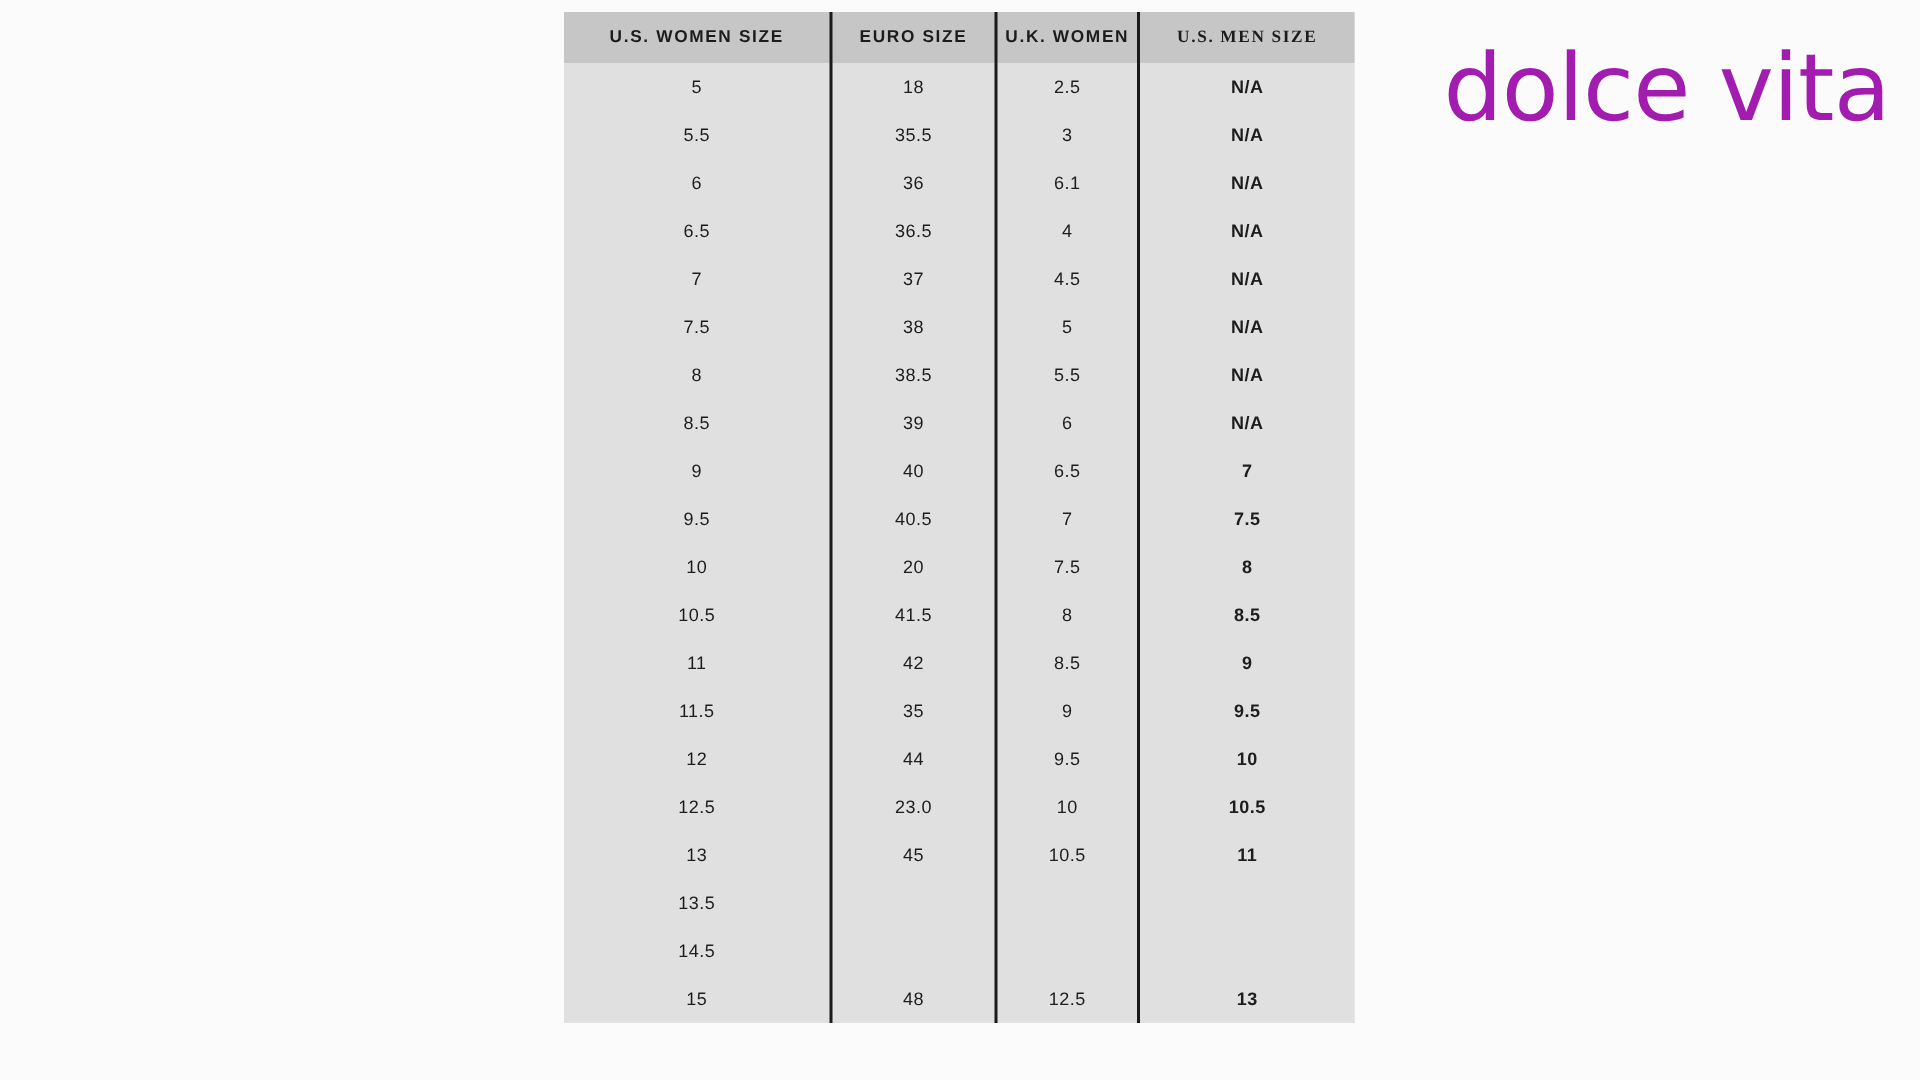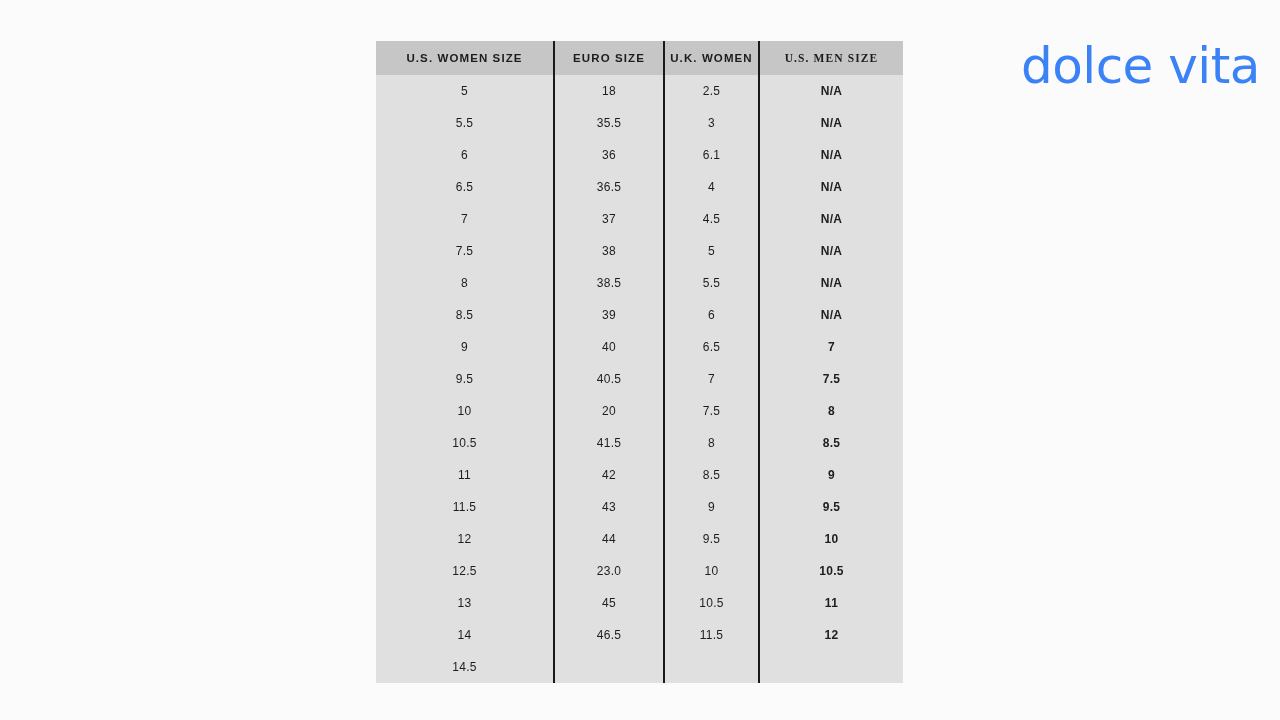--- a/index.html
+++ b/index.html
@@ -11,21 +11,20 @@
     height: 720px;
     background: #fbfbfb;
     font-family: "Liberation Sans", sans-serif;
     overflow: hidden;
     position: relative;
   }
   #page {
     position: relative;
     width: 1280px;
     height: 520px;
-    margin-top: 33px;
   }
   
   .size-chart {
     position: absolute;
     left: 376px;
     top: 8px;
     width: 527px;
     border-collapse: collapse;
     background: #e0e0e0;
     table-layout: fixed;
@@ -61,26 +60,26 @@
   }
   .col-w  { width: 178px; }
   .col-e  { width: 110px; }
   .col-uk { width: 95px; }
   .col-m  { width: 144px; }
 
   
   .brand {
     position: absolute;
     right: 20px;
-    top: 8px;
+    top: 28px;
     font-family: "DejaVu Sans", sans-serif;
-    font-size: 50px;
+    font-size: 62px;
     font-weight: 400;
     letter-spacing: -0.5px;
-    color: #3b82f6;
+    color: #a21caf;
     line-height: 1;
     white-space: nowrap;
   }
 </style>
 </head>
 <body>
 
 <div id="page">
 
   <table class="size-chart">
@@ -172,21 +171,21 @@
         <td>8.5</td>
       </tr>
       <tr>
         <td>11</td>
         <td>42</td>
         <td>8.5</td>
         <td>9</td>
       </tr>
       <tr>
         <td>11.5</td>
-        <td>43</td>
+        <td>35</td>
         <td>9</td>
         <td>9.5</td>
       </tr>
       <tr>
         <td>12</td>
         <td>44</td>
         <td>9.5</td>
         <td>10</td>
       </tr>
       <tr>
@@ -195,29 +194,35 @@
         <td>10</td>
         <td>10.5</td>
       </tr>
       <tr>
         <td>13</td>
         <td>45</td>
         <td>10.5</td>
         <td>11</td>
       </tr>
       <tr>
-        <td>14</td>
-        <td>46.5</td>
-        <td>11.5</td>
-        <td>12</td>
+        <td>13.5</td>
+        <td></td>
+        <td></td>
+        <td></td>
       </tr>
       <tr>
         <td>14.5</td>
         <td></td>
         <td></td>
         <td></td>
+      </tr>
+      <tr>
+        <td>15</td>
+        <td>48</td>
+        <td>12.5</td>
+        <td>13</td>
       </tr>
     </tbody>
   </table>
 
   <div class="brand">dolce vita</div>
 
 </div>
 
 </body></html>

